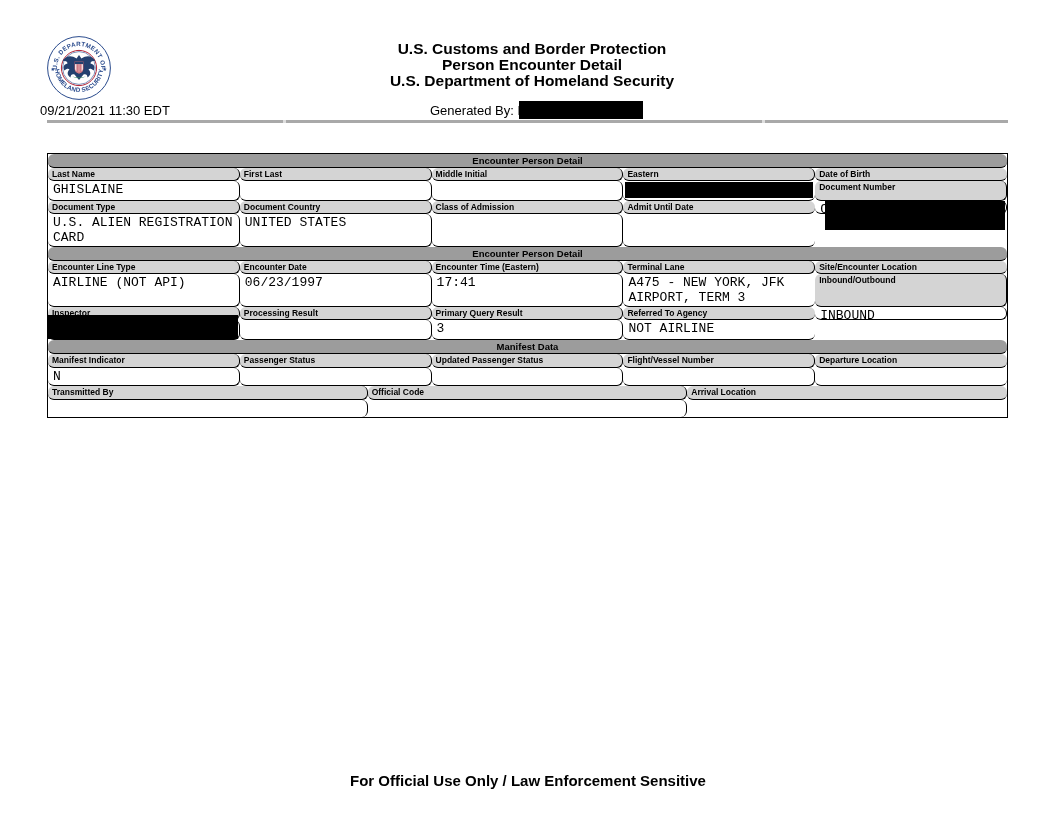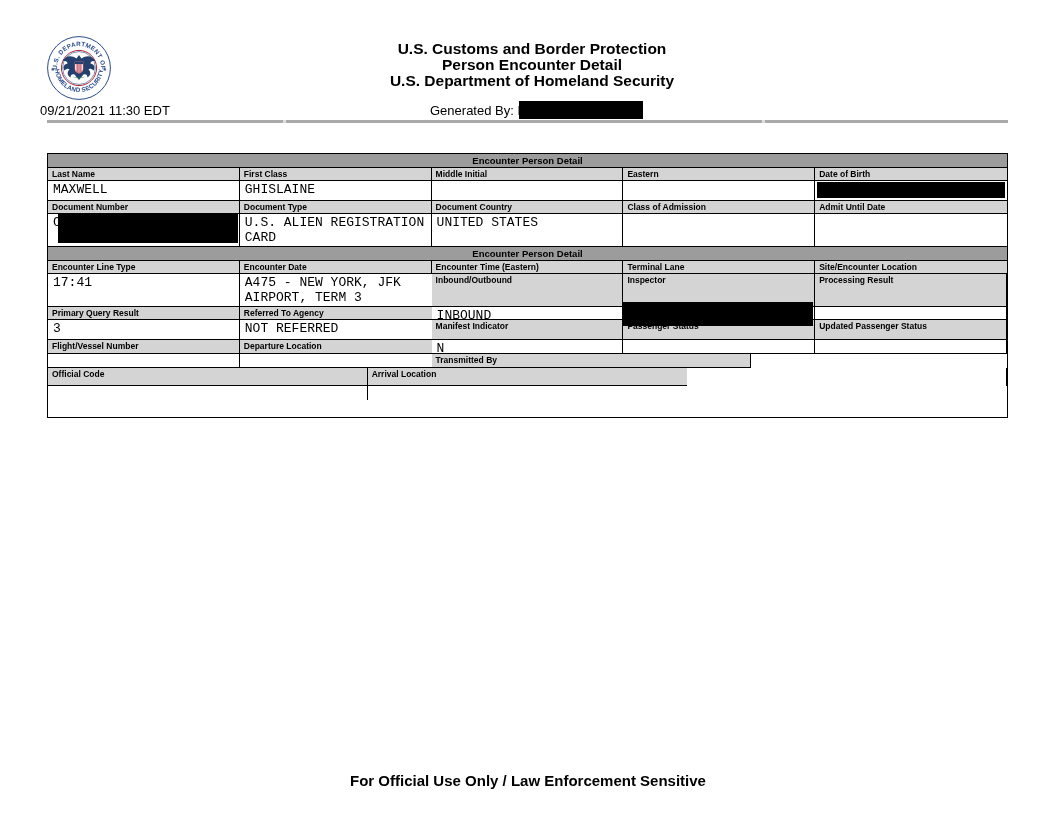--- a/index.html
+++ b/index.html
@@ -21,21 +21,21 @@
   .rule{position:absolute;top:120px;left:47px;width:961px;height:3px;background:#a9a9a9;}
   .rule .gap{position:absolute;top:0;width:3px;height:3px;background:#dedede;}
   .rule .gap.g1{left:236px;} .rule .gap.g2{left:715px;}
 
   
   .grid{position:absolute;top:153px;left:47px;width:959px;display:grid;
         grid-template-columns:repeat(15,1fr);
         grid-template-rows:14px 13px 20px 13px 33px 14px 13px 33px 13px 20px 14px 14px 18px 14px 17px;
         border:1px solid #000;background:#fff;}
   .cell{box-sizing:border-box;border-right:1px solid #000;border-bottom:1px solid #000;
-        overflow:visible;}
+        overflow:visible;border-radius:6px;}
   .c3{grid-column:span 3;} .c5{grid-column:span 5;}
   .end{border-right:0;} .bot{border-bottom:0;}
   .sec{grid-column:1/-1;border-right:0;background:#9c9c9c;font-weight:bold;font-size:9.5px;
        line-height:13px;text-align:center;border-bottom:1px solid #000;}
   .lbl{background:#d4d4d4;font-weight:bold;font-size:8.5px;line-height:11px;
        padding:1px 10px 0 4px;white-space:nowrap;}
   .val{background:#fff;font-family:"Liberation Mono","DejaVu Sans Mono",monospace;
        font-size:13px;line-height:15px;padding:1px 2px 0 5px;position:relative;}
   .redact{position:absolute;background:#000;z-index:2;}
   .redact.dob{top:1px;left:2px;right:2px;bottom:2px;}
@@ -99,26 +99,25 @@
   <div class="rule">
     <span class="gap g1"></span>
       <span class="gap g2"></span>
   </div>
 
   <div class="grid">
 
     <div class="cell sec">Encounter Person Detail</div>
 
     <div class="cell lbl c3">Last Name</div>
-    <div class="cell lbl c3">First Class</div>
+    <div class="cell lbl c3">First Last</div>
     <div class="cell lbl c3">Middle Initial</div>
     <div class="cell lbl c3">Eastern</div>
     <div class="cell lbl c3 end">Date of Birth</div>
 
-    <div class="cell val c3"><span>MAXWELL</span></div>
     <div class="cell val c3"><span>GHISLAINE</span></div>
     <div class="cell val c3"><span></span></div>
     <div class="cell val c3"><span></span></div>
     <div class="cell val c3 end"><span></span><div class="redact dob"></div></div>
 
     <div class="cell lbl c3">Document Number</div>
     <div class="cell lbl c3">Document Type</div>
     <div class="cell lbl c3">Document Country</div>
     <div class="cell lbl c3">Class of Admission</div>
     <div class="cell lbl c3 end">Admit Until Date</div>
@@ -130,35 +129,38 @@
     <div class="cell val c3 end"><span></span></div>
 
     <div class="cell sec">Encounter Person Detail</div>
 
     <div class="cell lbl c3">Encounter Line Type</div>
     <div class="cell lbl c3">Encounter Date</div>
     <div class="cell lbl c3">Encounter Time (Eastern)</div>
     <div class="cell lbl c3">Terminal Lane</div>
     <div class="cell lbl c3 end">Site/Encounter Location</div>
 
+    <div class="cell val c3"><span>AIRLINE (NOT API)</span></div>
+    <div class="cell val c3"><span>06/23/1997</span></div>
     <div class="cell val c3"><span>17:41</span></div>
     <div class="cell val c3 end"><span>A475 - NEW YORK, JFK AIRPORT, TERM 3</span></div>
 
     <div class="cell lbl c3">Inbound/Outbound</div>
     <div class="cell lbl c3">Inspector</div>
     <div class="cell lbl c3">Processing Result</div>
     <div class="cell lbl c3">Primary Query Result</div>
     <div class="cell lbl c3 end">Referred To Agency</div>
 
     <div class="cell val c3"><span>INBOUND</span></div>
     <div class="cell val c3"><span></span><div class="redact inspector"></div></div>
     <div class="cell val c3"><span></span></div>
     <div class="cell val c3"><span>3</span></div>
-    <div class="cell val c3 end"><span>NOT REFERRED</span></div>
+    <div class="cell val c3 end"><span>NOT AIRLINE</span></div>
 
+    <div class="cell sec">Manifest Data</div>
 
     <div class="cell lbl c3">Manifest Indicator</div>
     <div class="cell lbl c3">Passenger Status</div>
     <div class="cell lbl c3">Updated Passenger Status</div>
     <div class="cell lbl c3">Flight/Vessel Number</div>
     <div class="cell lbl c3 end">Departure Location</div>
 
     <div class="cell val c3"><span>N</span></div>
     <div class="cell val c3"><span></span></div>
     <div class="cell val c3"><span></span></div>

